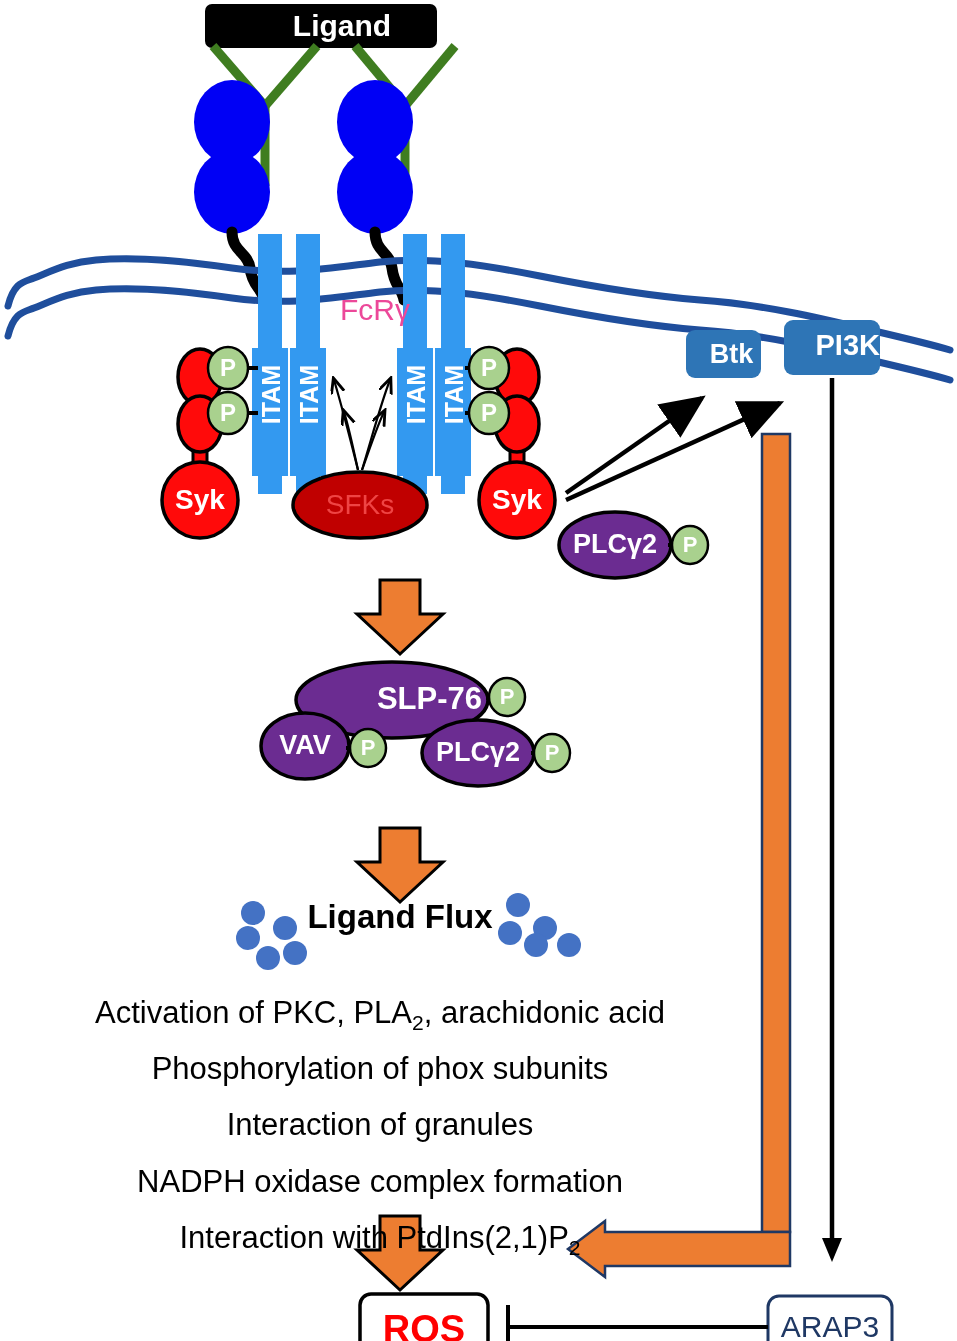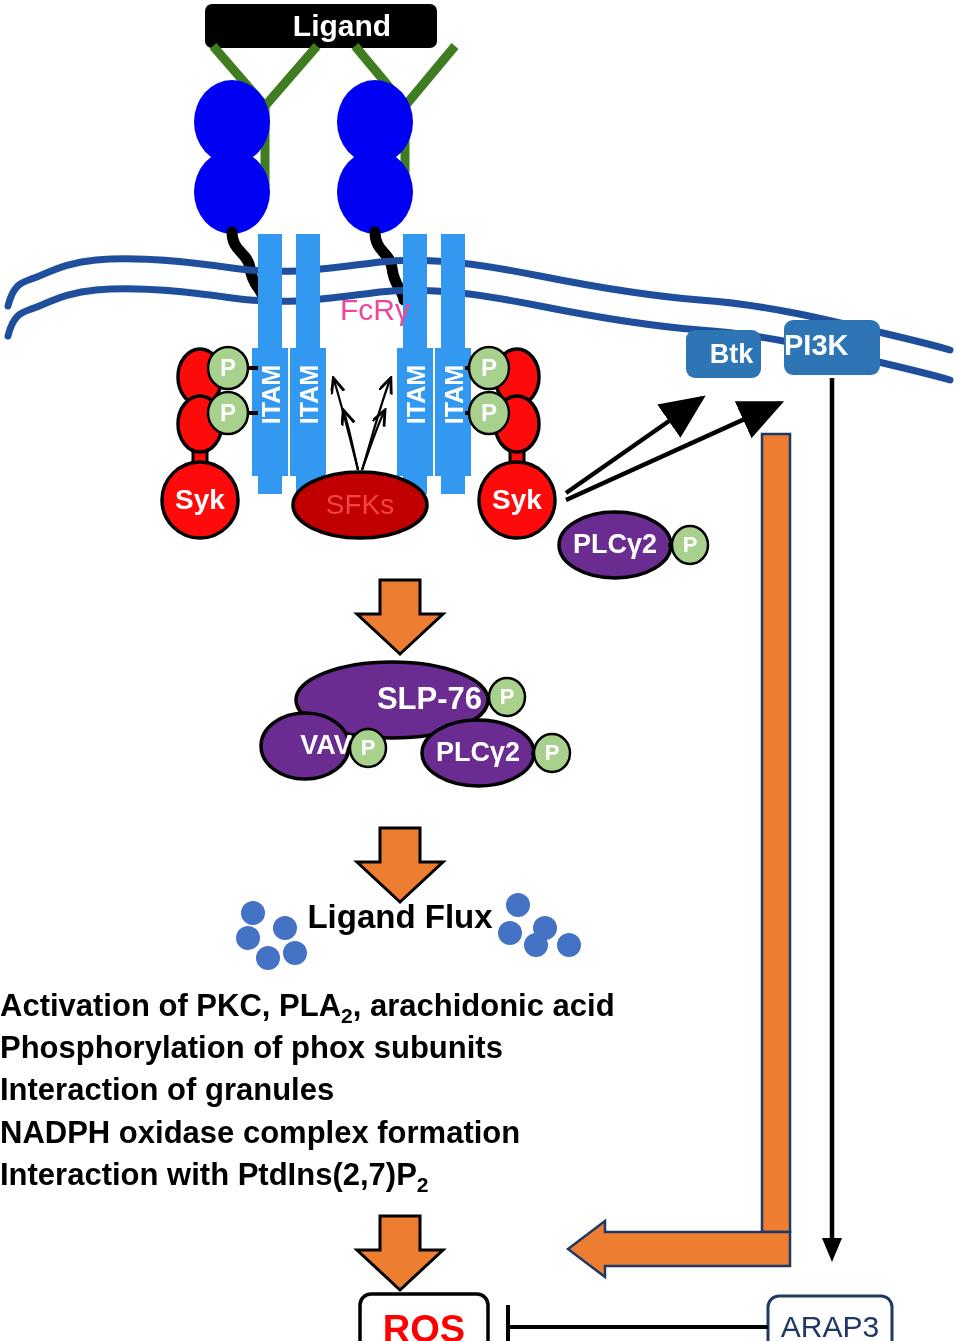--- a/index.html
+++ b/index.html
@@ -215,62 +215,62 @@
               font-size:24px;font-weight:bold;">P</div>
   <div class="lbl" style="left:208px;top:399px;width:40px;text-align:center;color:#fff;
               font-size:24px;font-weight:bold;">P</div>
   <div class="lbl" style="left:469px;top:354px;width:40px;text-align:center;color:#fff;
               font-size:24px;font-weight:bold;">P</div>
   <div class="lbl" style="left:469px;top:399px;width:40px;text-align:center;color:#fff;
               font-size:24px;font-weight:bold;">P</div>
 
   <div class="lbl" style="left:686px;top:339px;width:75px;text-align:center;color:#fff;
               font-size:27px;font-weight:bold;margin-left:8px;">Btk</div>
-  <div class="lbl" style="left:784px;top:329px;width:96px;text-align:left;color:#fff;
+  <div class="lbl" style="left:784px;top:329px;width:96px;text-align:right;color:#fff;
               font-size:29px;font-weight:bold;">PI3K</div>
 
   <div class="lbl" style="left:555px;top:529px;width:120px;text-align:center;color:#fff;
               font-size:27px;font-weight:bold;">PLCγ2</div>
   <div class="lbl" style="left:670px;top:532px;width:40px;text-align:center;color:#fff;
               font-size:22px;font-weight:bold;">P</div>
 
   <div class="lbl" style="left:302px;top:681px;width:180px;text-align:right;color:#fff;
               font-size:31px;font-weight:bold;">SLP-76</div>
   <div class="lbl" style="left:487px;top:684px;width:40px;text-align:center;color:#fff;
               font-size:22px;font-weight:bold;">P</div>
 
   <div class="lbl" style="left:263px;top:730px;width:84px;text-align:center;color:#fff;
-              font-size:27px;font-weight:bold;padding-left:21px;">VAV</div>
+              font-size:27px;font-weight:bold;">VAV</div>
   <div class="lbl" style="left:348px;top:735px;width:40px;text-align:center;color:#fff;
               font-size:22px;font-weight:bold;">P</div>
 
   <div class="lbl" style="left:418px;top:737px;width:120px;text-align:center;color:#fff;
               font-size:27px;font-weight:bold;">PLCγ2</div>
   <div class="lbl" style="left:532px;top:740px;width:40px;text-align:center;color:#fff;
               font-size:22px;font-weight:bold;">P</div>
 
   <div class="lbl" style="left:295px;top:898px;width:210px;text-align:center;color:#000;
               font-size:33px;font-weight:bold;">Ligand Flux</div>
 
-  <div style="position:absolute;left:0;top:990px;width:760px;
-              color:#000;font-size:31px;font-weight:bold;line-height:32px;">
+  <div style="position:absolute;left:0;top:990px;width:760px;text-align:center;
+              color:#000;font-size:31px;font-weight:normal;line-height:46px;">
     <div>
       <span>Activation of PKC, PLA</span><sub style="font-size:0.68em;">2</sub><span>, arachidonic acid</span>
     </div>
     <div>
       <span>Phosphorylation of phox subunits</span><sub style="font-size:0.68em;"></sub><span></span>
     </div>
     <div>
       <span>Interaction of granules</span><sub style="font-size:0.68em;"></sub><span></span>
     </div>
     <div>
       <span>NADPH oxidase complex formation</span><sub style="font-size:0.68em;"></sub><span></span>
     </div>
     <div>
-      <span>Interaction with PtdIns(2,7)P</span><sub style="font-size:0.68em;">2</sub><span></span>
+      <span>Interaction with PtdIns(2,1)P</span><sub style="font-size:0.68em;">2</sub><span></span>
     </div>
   </div>
 
   <div class="lbl" style="left:360px;top:1308px;width:128px;text-align:center;color:#ff0000;
               font-size:38px;font-weight:bold;">ROS</div>
 
   <div class="lbl" style="left:768px;top:1310px;width:124px;text-align:center;color:#1f3864;
               font-size:30px;">ARAP3</div>
 
 </div>

